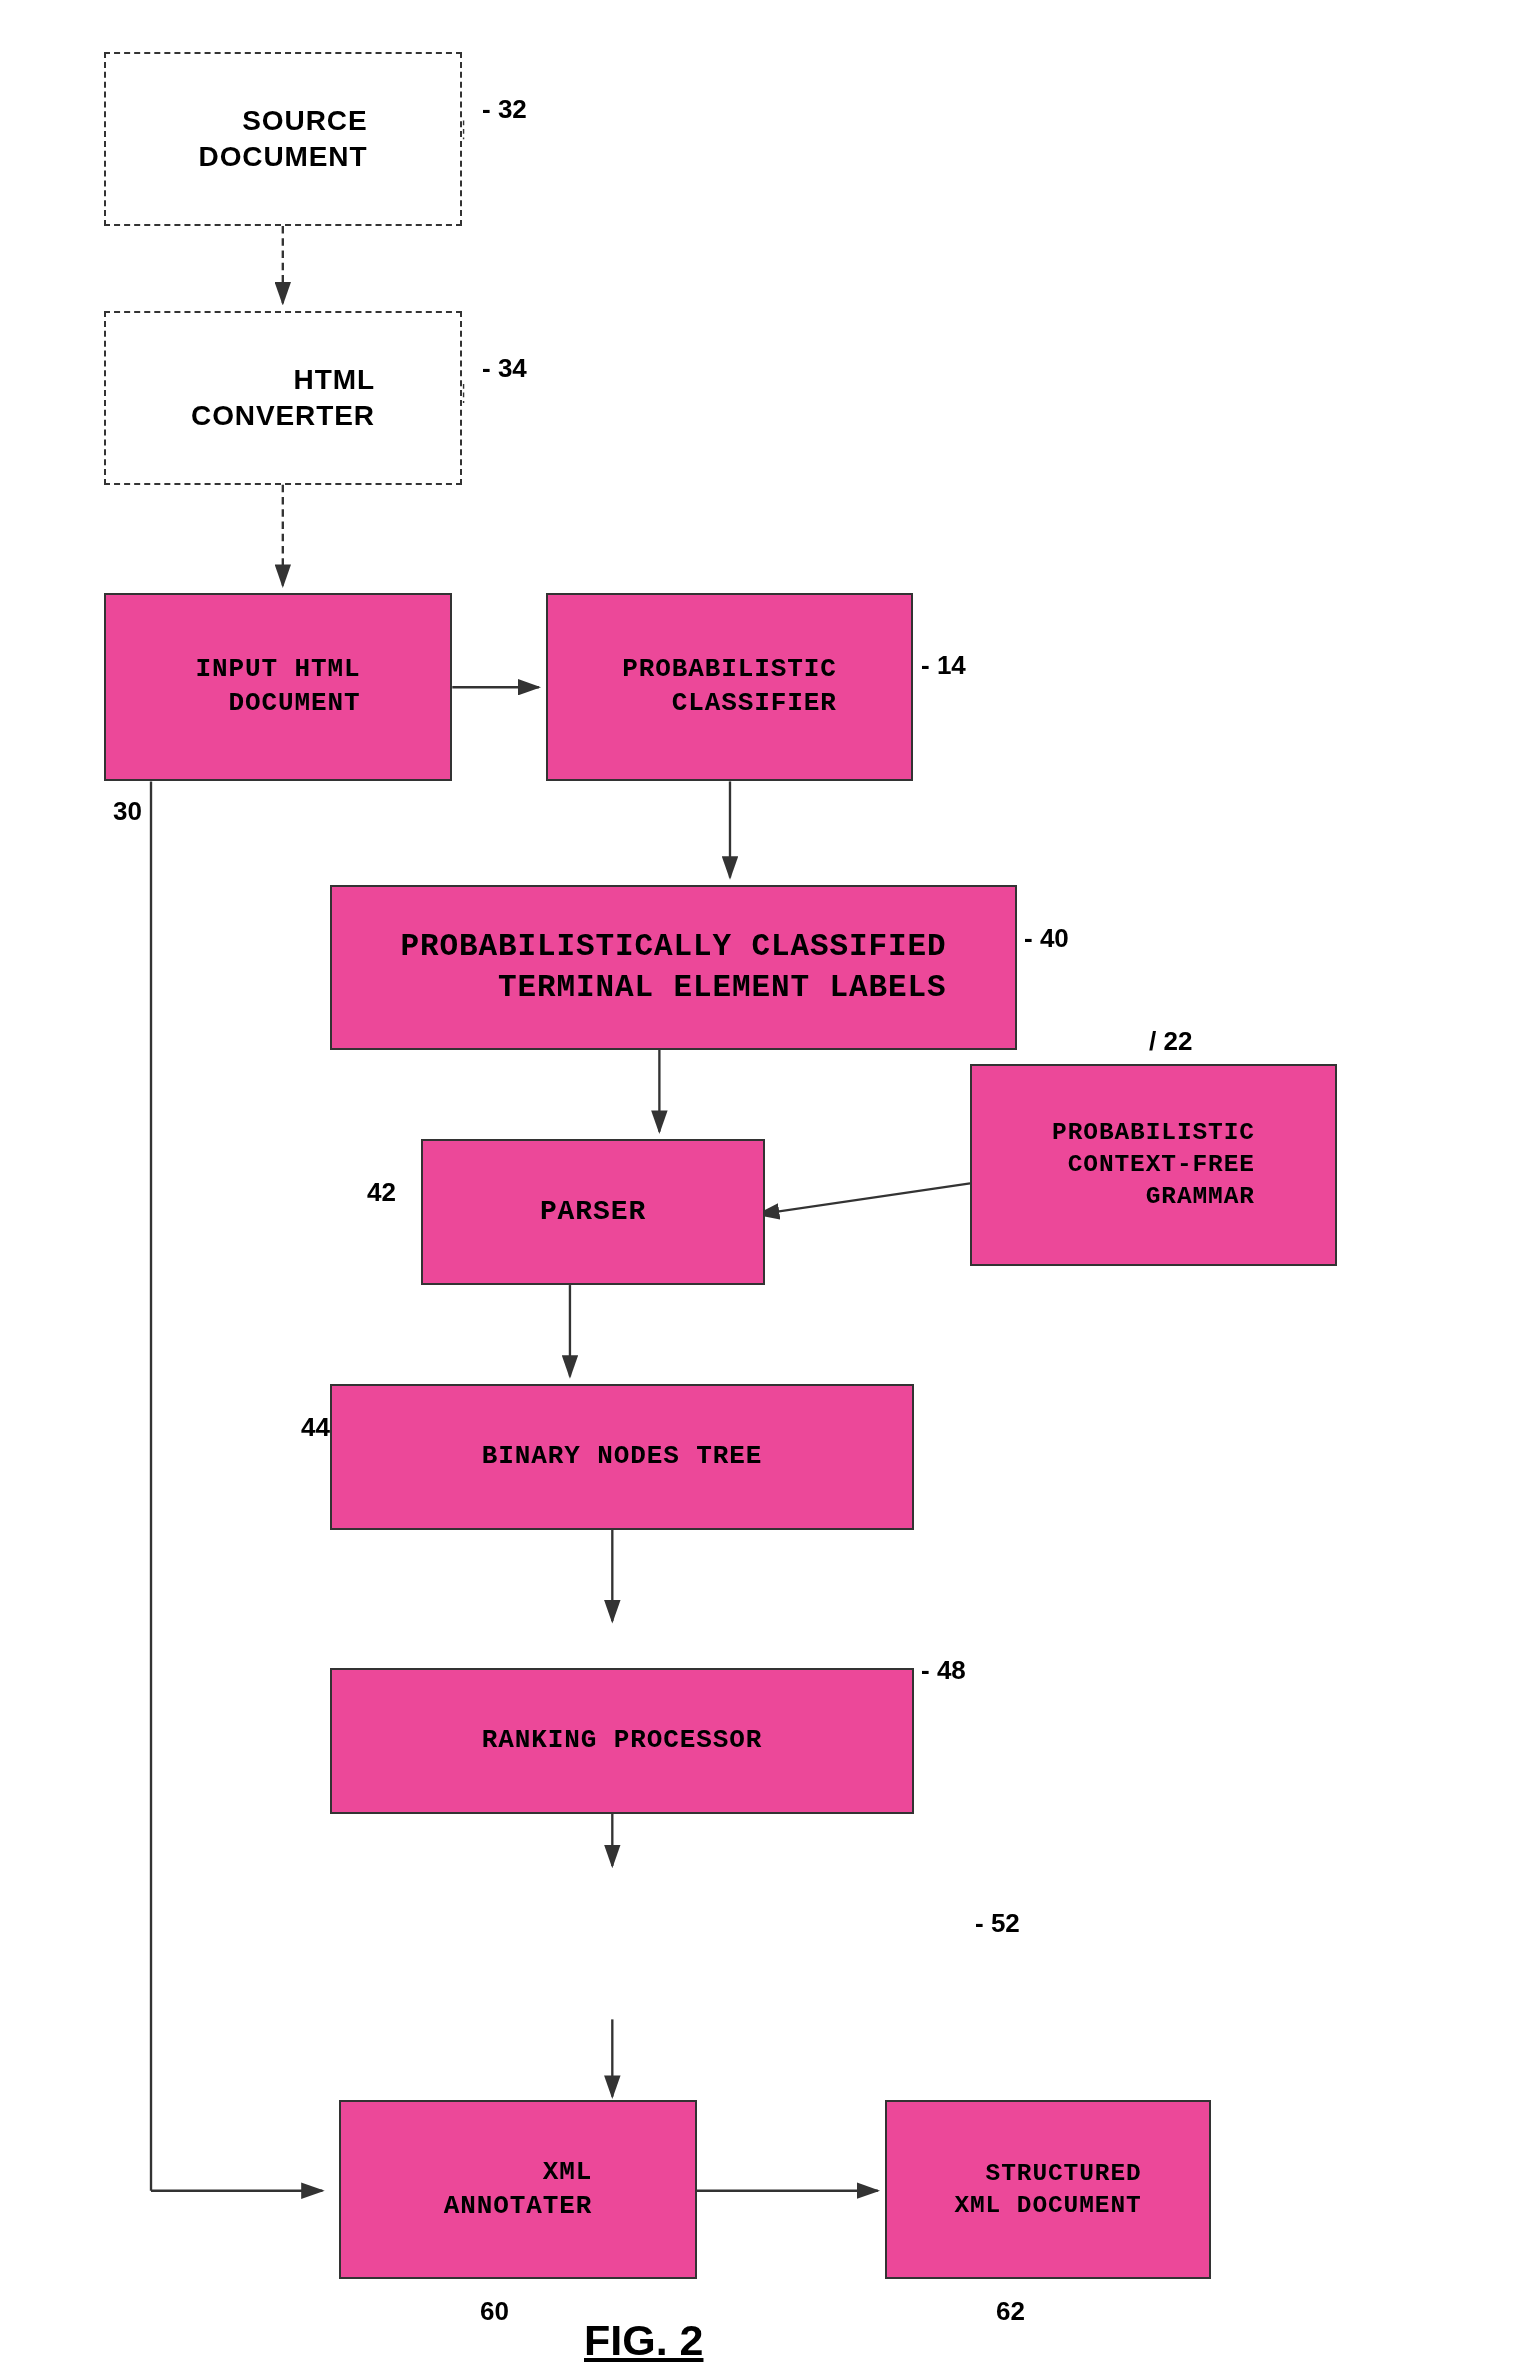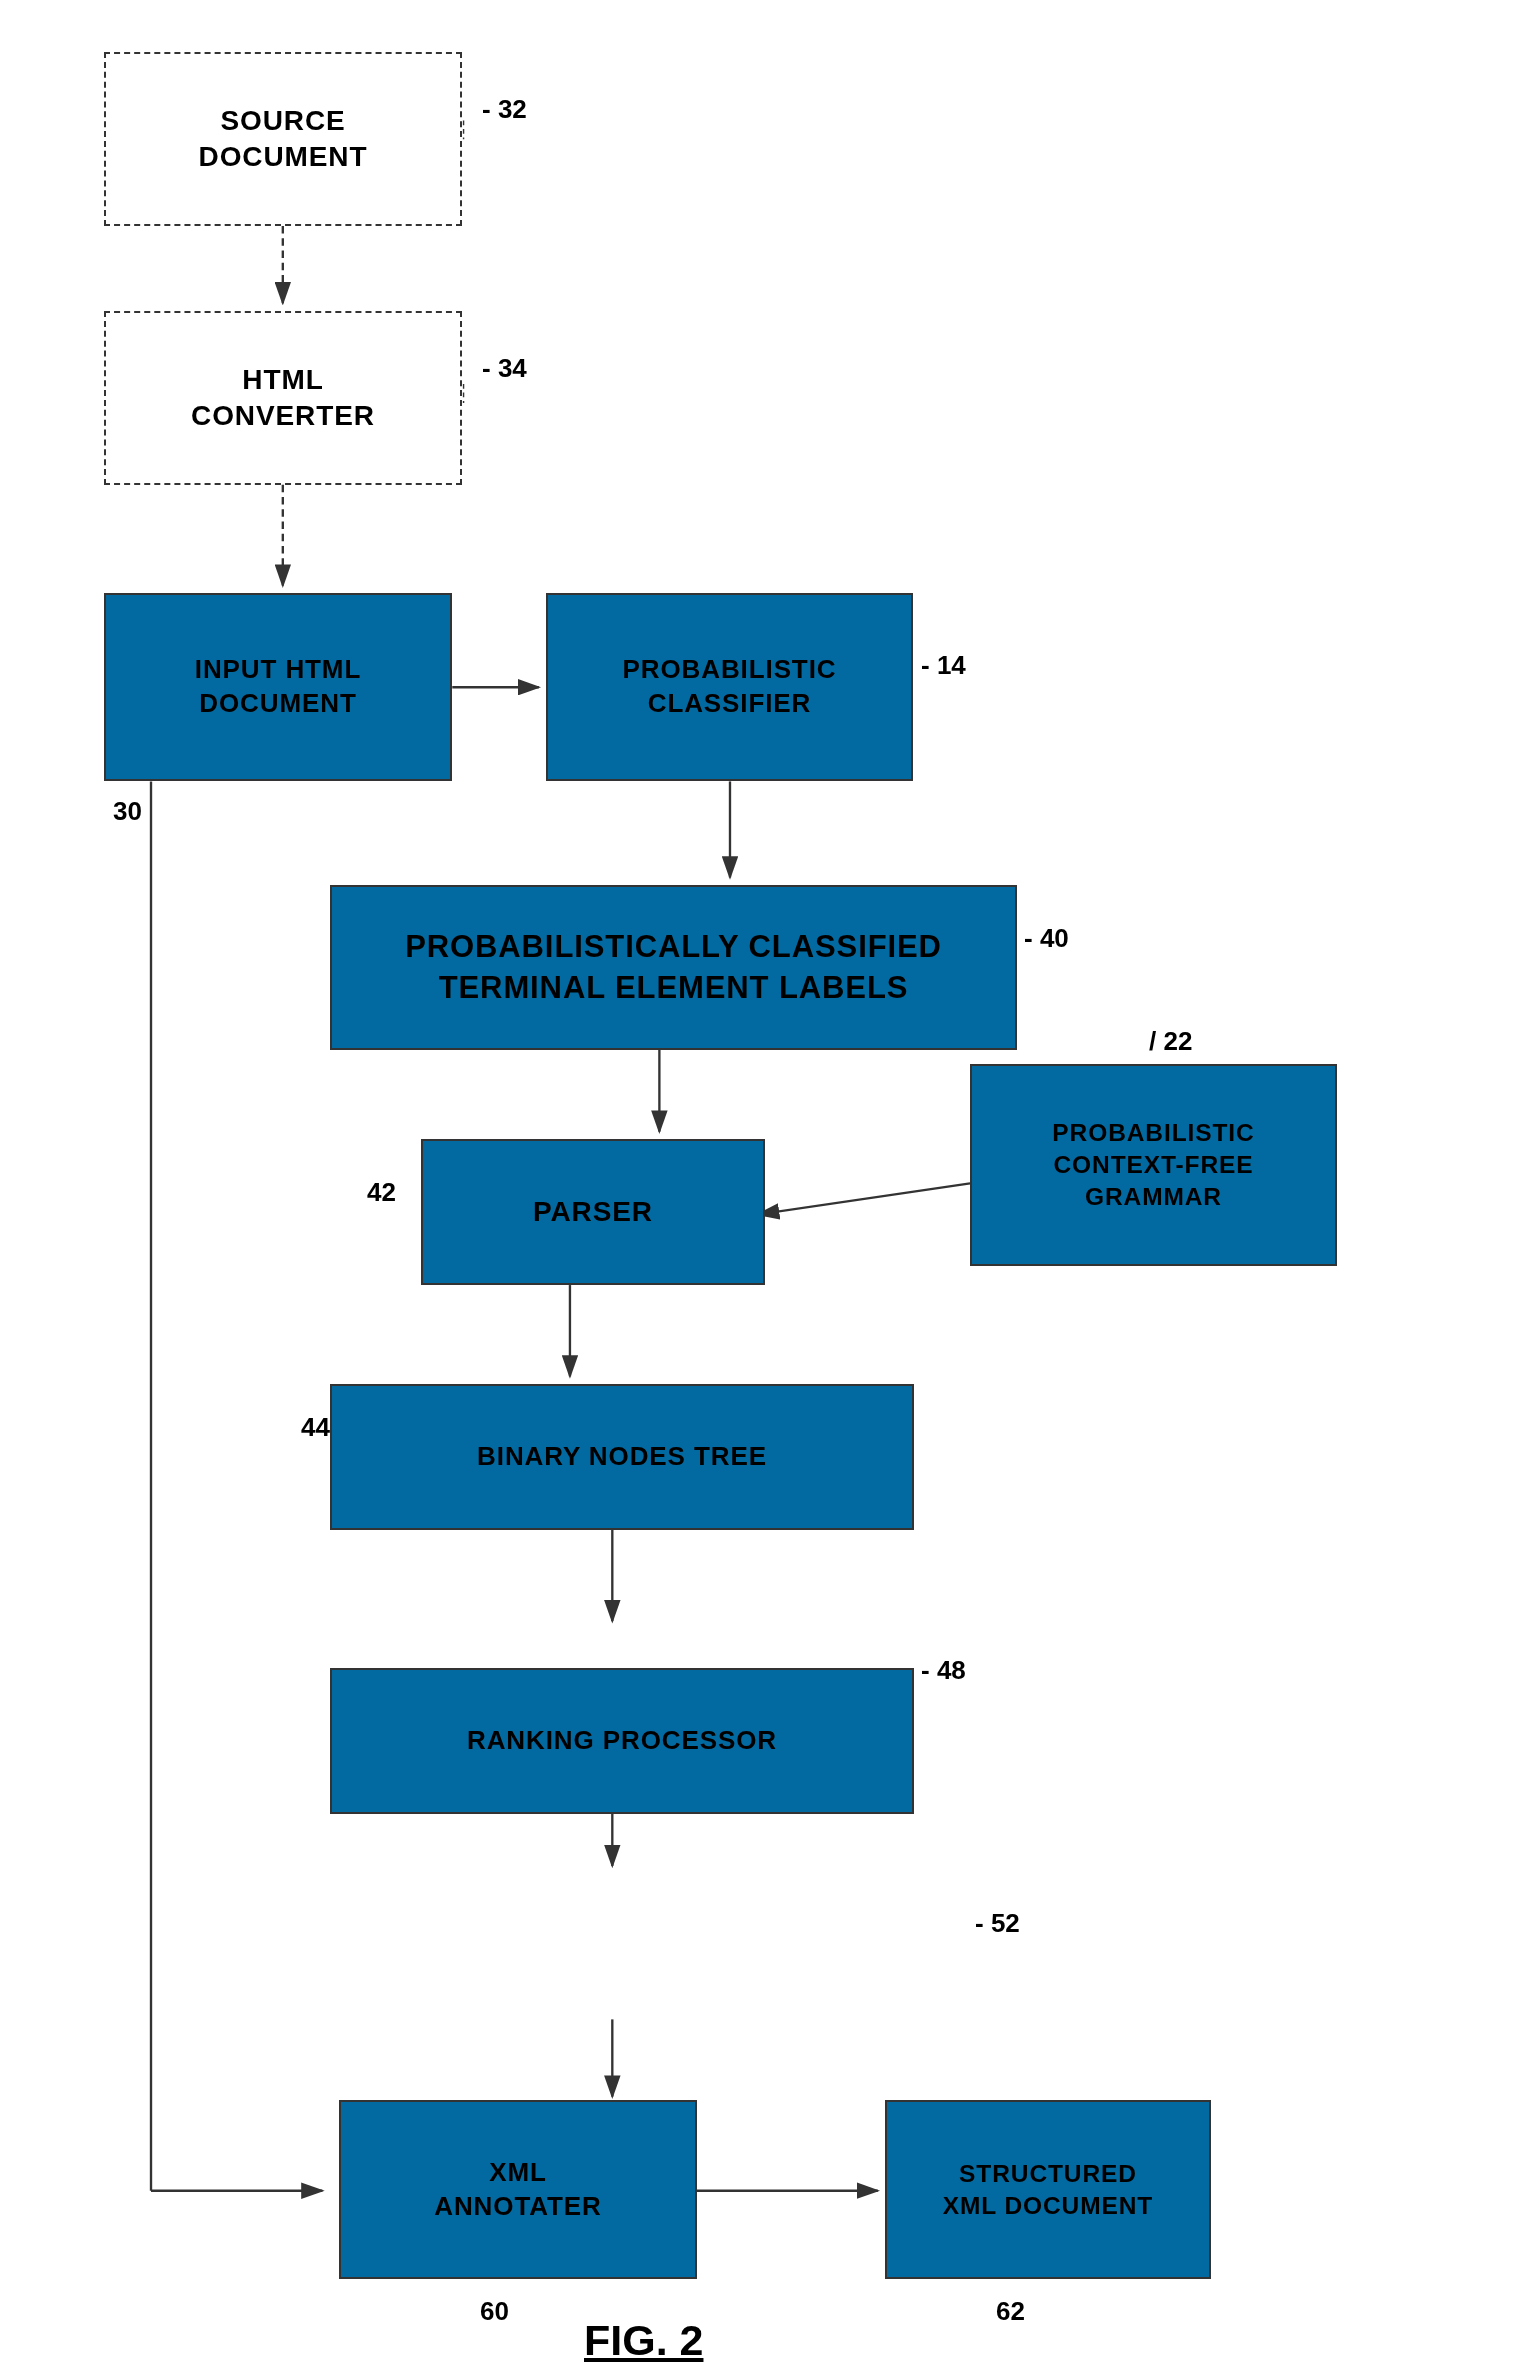--- a/index.html
+++ b/index.html
@@ -17,34 +17,35 @@
       width: 1540px;
       height: 2379px;
     }
 
     
     .box {
       position: absolute;
       display: flex;
       align-items: center;
       justify-content: center;
-      text-align: center;
+      text-align: right;
       font-size: 26px;
       font-weight: bold;
       letter-spacing: 0.9px;
       line-height: 1.3;
     }
 
     .box-dashed {
       border: 2.8px dashed #333;
     }
 
     .box-solid {
       border: 2.8px solid #333;
-      background: #0369a1;
+      background: #ec4899;
+      font-family: Liberation Mono, monospace;
     }
 
     
     .arrows-svg {
       position: absolute;
       top: 0;
       left: 0;
       width: 100%;
       height: 100%;
       pointer-events: none;

